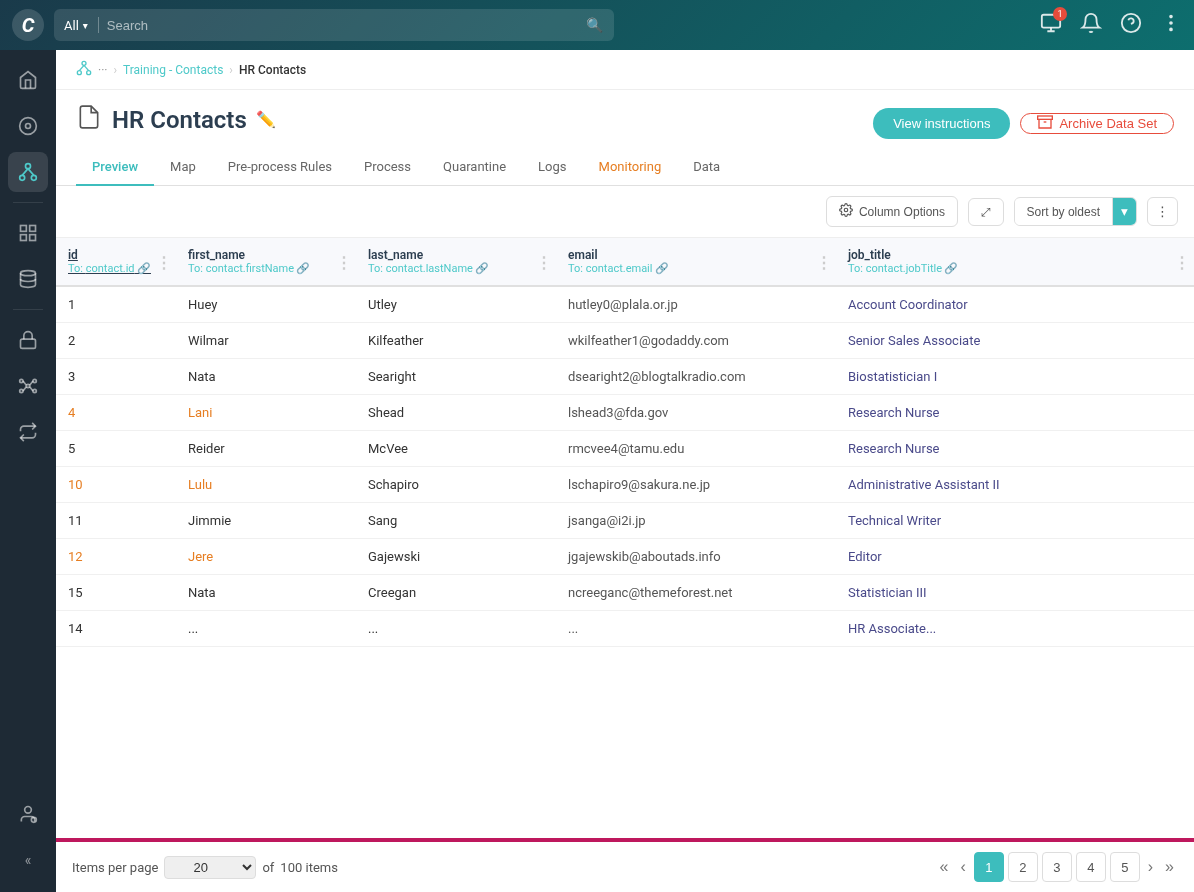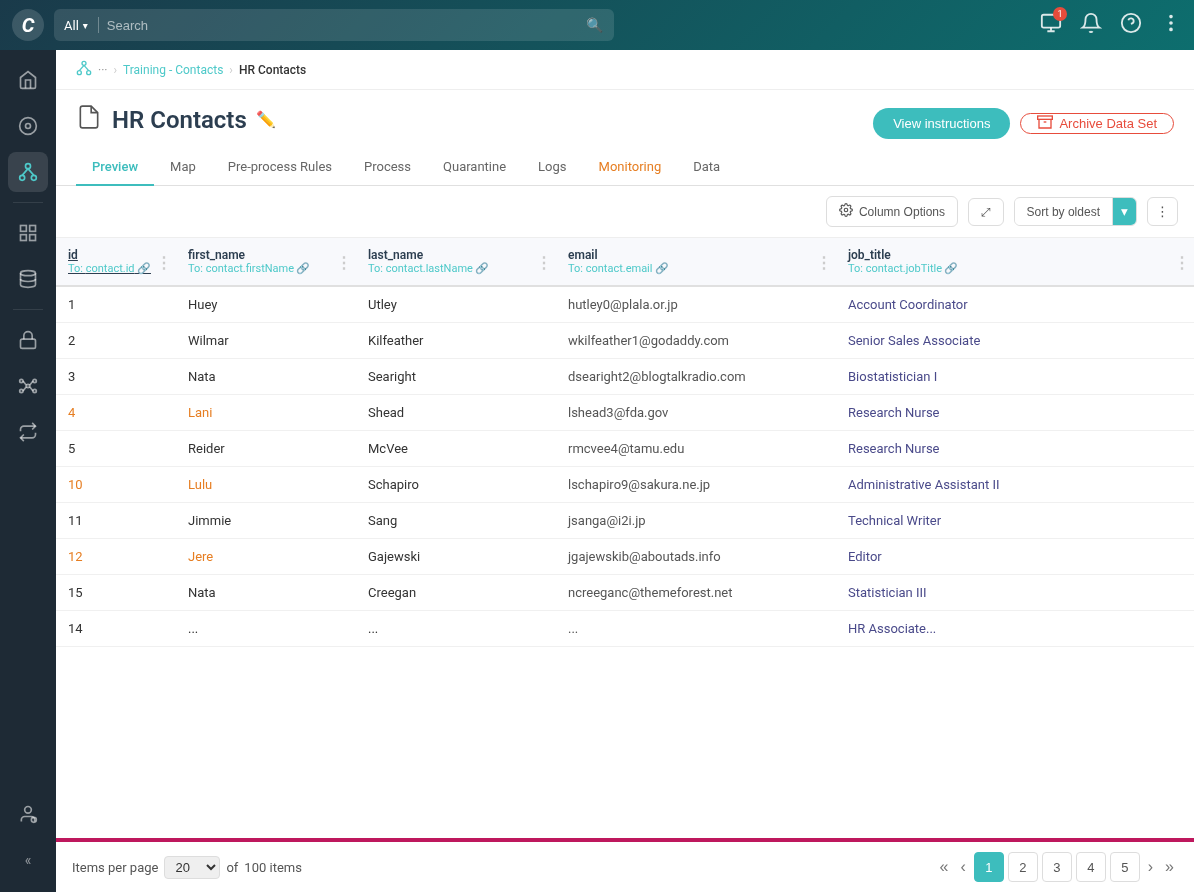--- a/index.html
+++ b/index.html
@@ -170,21 +170,21 @@
     .col-lname { width: 200px; }
     .col-email { width: 280px; }
 
     
     .pagination {
       display: flex; align-items: center; padding: 10px 16px;
       border-top: 4px solid #be185d; background: white;
       justify-content: space-between;
     }
     .items-per-page { display: flex; align-items: center; gap: 6px; font-size: 13px; color: #555; }
-    .items-select { border: 1px solid #ddd; border-radius: 4px; padding: 2px 6px; font-size: 13px; color: #333; cursor: pointer; }
+    .items-select { border: 1px solid #ddd; border-radius: 4px; padding: 2px 24px; font-size: 13px; color: #333; cursor: pointer; }
     .page-nav { display: flex; align-items: center; gap: 4px; }
     .page-btn {
       width: 30px; height: 30px; border-radius: 4px;
       display: flex; align-items: center; justify-content: center;
       border: 1px solid #ddd; background: white; cursor: pointer; font-size: 13px; color: #555;
     }
     .page-btn.active { background: #3dbdbd; color: white; border-color: #3dbdbd; }
     .page-btn-nav { border: none; background: transparent; cursor: pointer; color: #777; font-size: 16px; padding: 4px; }
   </style>
 </head>

